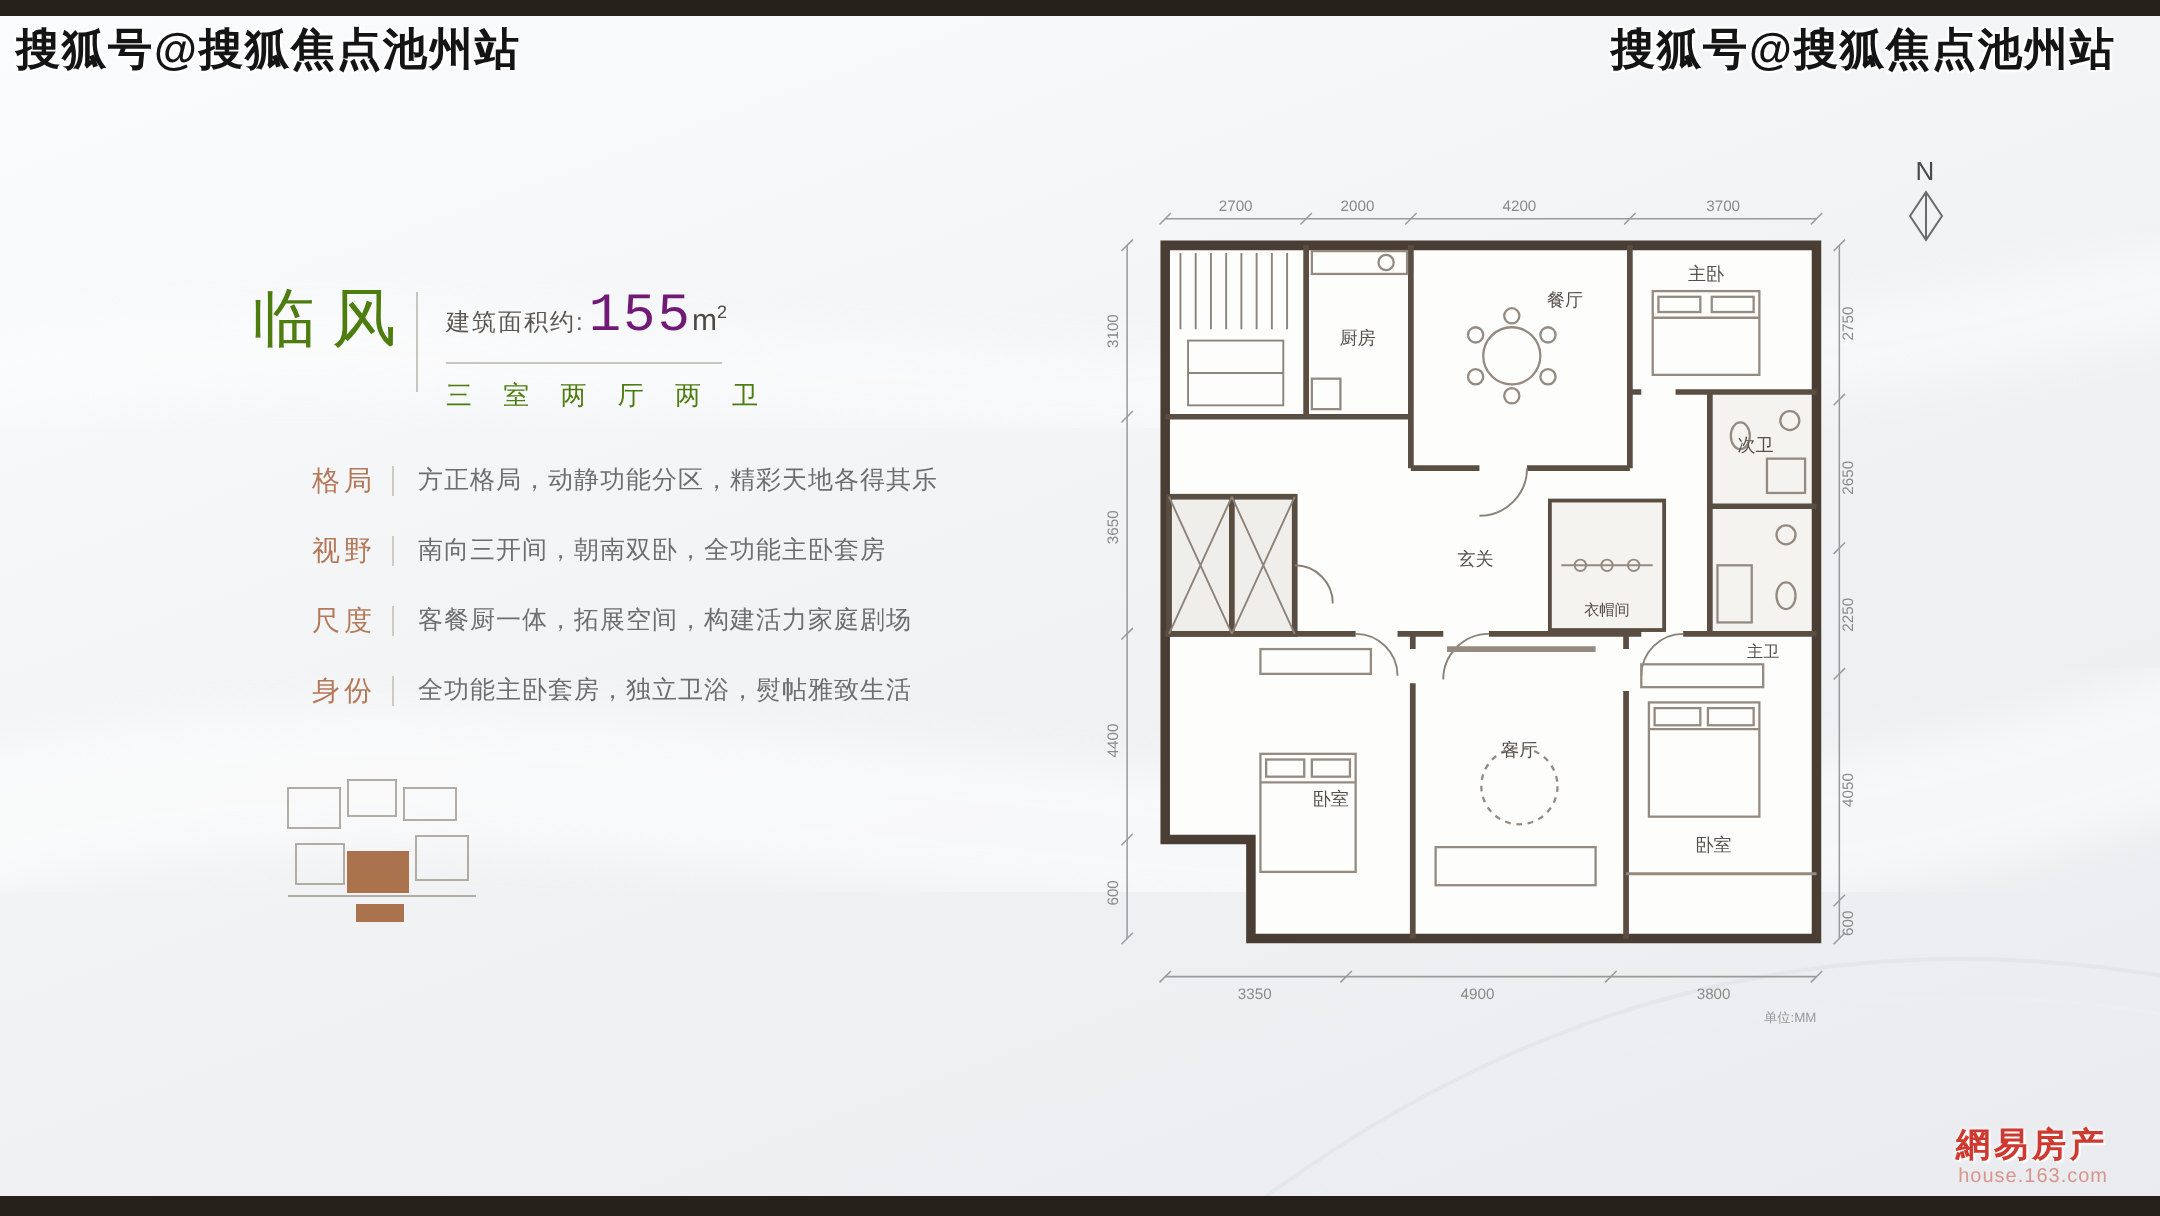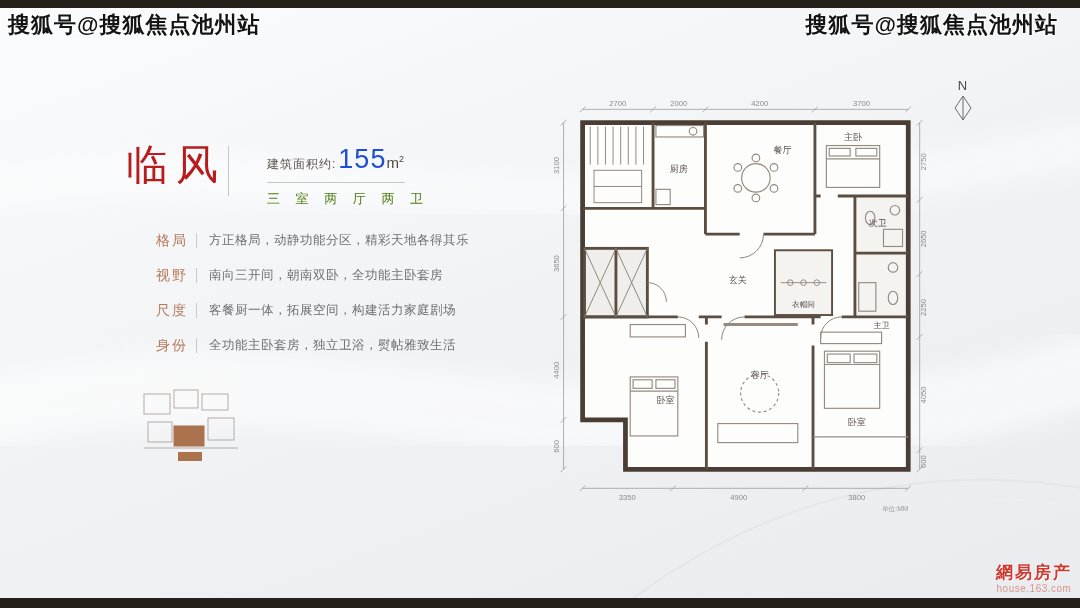--- a/index.html
+++ b/index.html
@@ -15,40 +15,40 @@
   .watermark{
     position:absolute;top:10px;z-index:10;font-size:22px;font-weight:bold;color:#141414;
     letter-spacing:1px;
     text-shadow:0 0 3px #fff,1px 1px 0 #fff,-1px -1px 0 #fff,1px -1px 0 #fff,-1px 1px 0 #fff;
   }
   .watermark.left{left:8px;}
   .watermark.right{right:22px;}
   .title-block{position:absolute;left:126px;top:142px;display:flex;align-items:flex-start;z-index:2;}
   .unit-name{
     font-family:"DejaVu Serif","Liberation Serif",serif;
-    font-size:42px;color:#b91c1c;letter-spacing:8px;line-height:1.1;font-weight:500;
+    font-size:32px;color:#4d7c0f;letter-spacing:8px;line-height:1.1;font-weight:500;
   }
   .title-divider{width:1px;height:50px;background:#c9c5c0;margin:4px 14px 0 2px;}
-  .area-col{padding-top:2px;margin-left:24px;}
+  .area-col{padding-top:2px;}
   .area-line{display:flex;align-items:baseline;color:#5b564f;}
   .area-prefix{font-size:12px;letter-spacing:1px;}
-  .area-number{font-size:27px;color:#1d4ed8;margin-left:2px;letter-spacing:1px;}
+  .area-number{font-size:27px;color:#701a75;margin-left:2px;letter-spacing:1px;font-family:Liberation Mono, monospace;}
   .area-unit{font-size:15px;color:#4e4943;}
   .area-unit sup{font-size:9px;}
   .area-rule{height:1px;background:#c9c5c0;margin:7px 0 7px 0;width:138px;}
   .rooms-summary{font-size:13px;color:#4d7c0f;letter-spacing:6px;}
   .features{position:absolute;left:128px;top:232px;z-index:2;}
   .feature-row{display:flex;align-items:flex-start;margin-bottom:17px;margin-left:28px;}
   .feature-label{font-size:14px;color:#b5795a;letter-spacing:2px;width:34px;}
   .feature-bar{width:1px;height:15px;background:#cfcac4;margin:1px 12px 0 6px;}
   .feature-text{font-size:12.5px;color:#6e6e6e;letter-spacing:0.5px;line-height:17px;}
   .locator{position:absolute;left:138px;top:386px;z-index:2;}
   .compass{position:absolute;left:948px;top:78px;z-index:3;text-align:center;width:30px;}
   .compass .n{font-size:13px;color:#4a4a4a;letter-spacing:1px;}
-  .brand-footer{position:absolute;right:8px;bottom:14px;z-index:10;text-align:center;line-height:1.15;}
+  .brand-footer{position:absolute;right:26px;bottom:14px;z-index:10;text-align:right;line-height:1.15;}
   .brand-name{font-size:17px;font-weight:bold;color:#cf3a30;letter-spacing:2px;
     text-shadow:0 0 2px #fff,1px 1px 0 #fff;}
   .brand-site{font-size:10px;color:#d9958d;letter-spacing:0.5px;}
   svg text{font-family:"Liberation Sans","DejaVu Sans",sans-serif;}
 </style>
 </head>
 <body>
 
 <svg class="bg-waves" width="1080" height="608" viewBox="0 0 1080 608">
   <defs>

